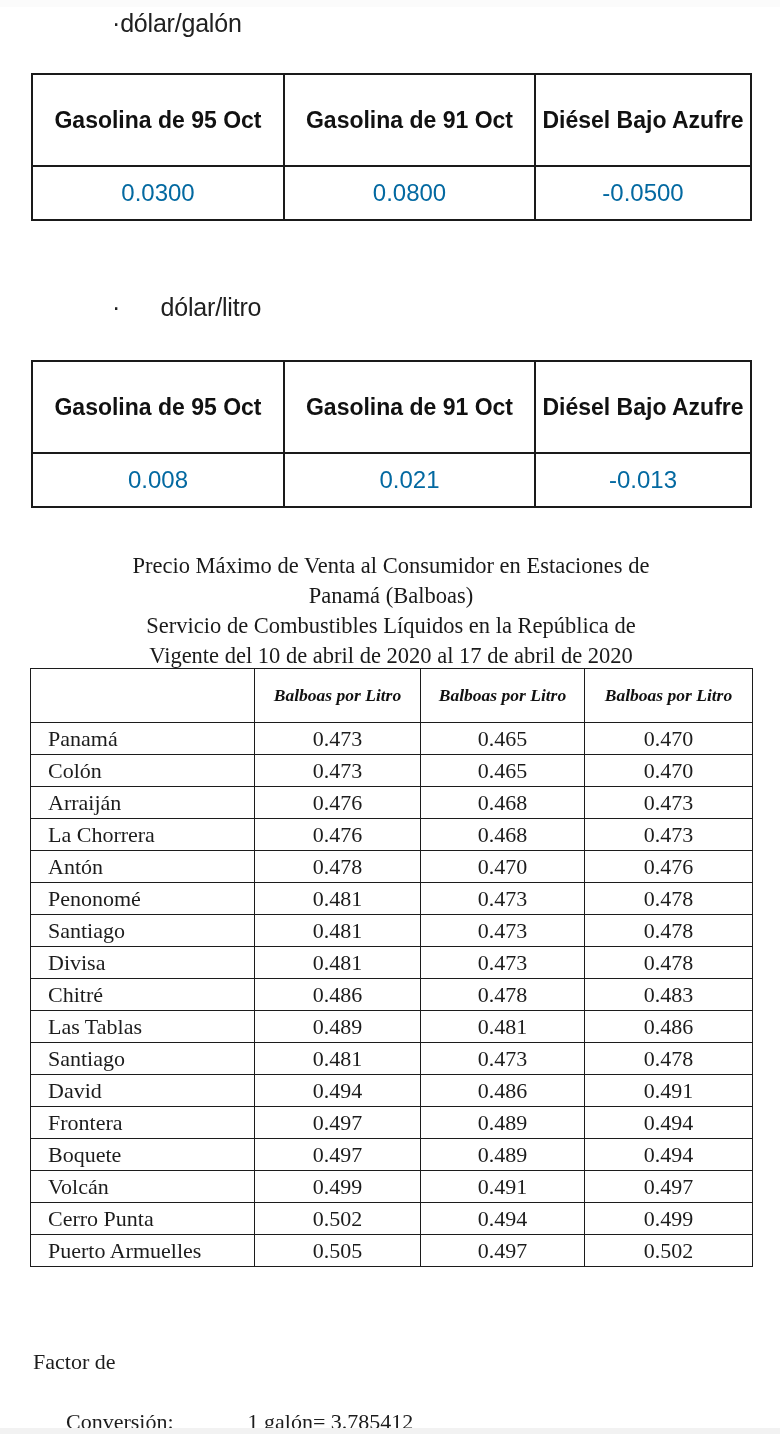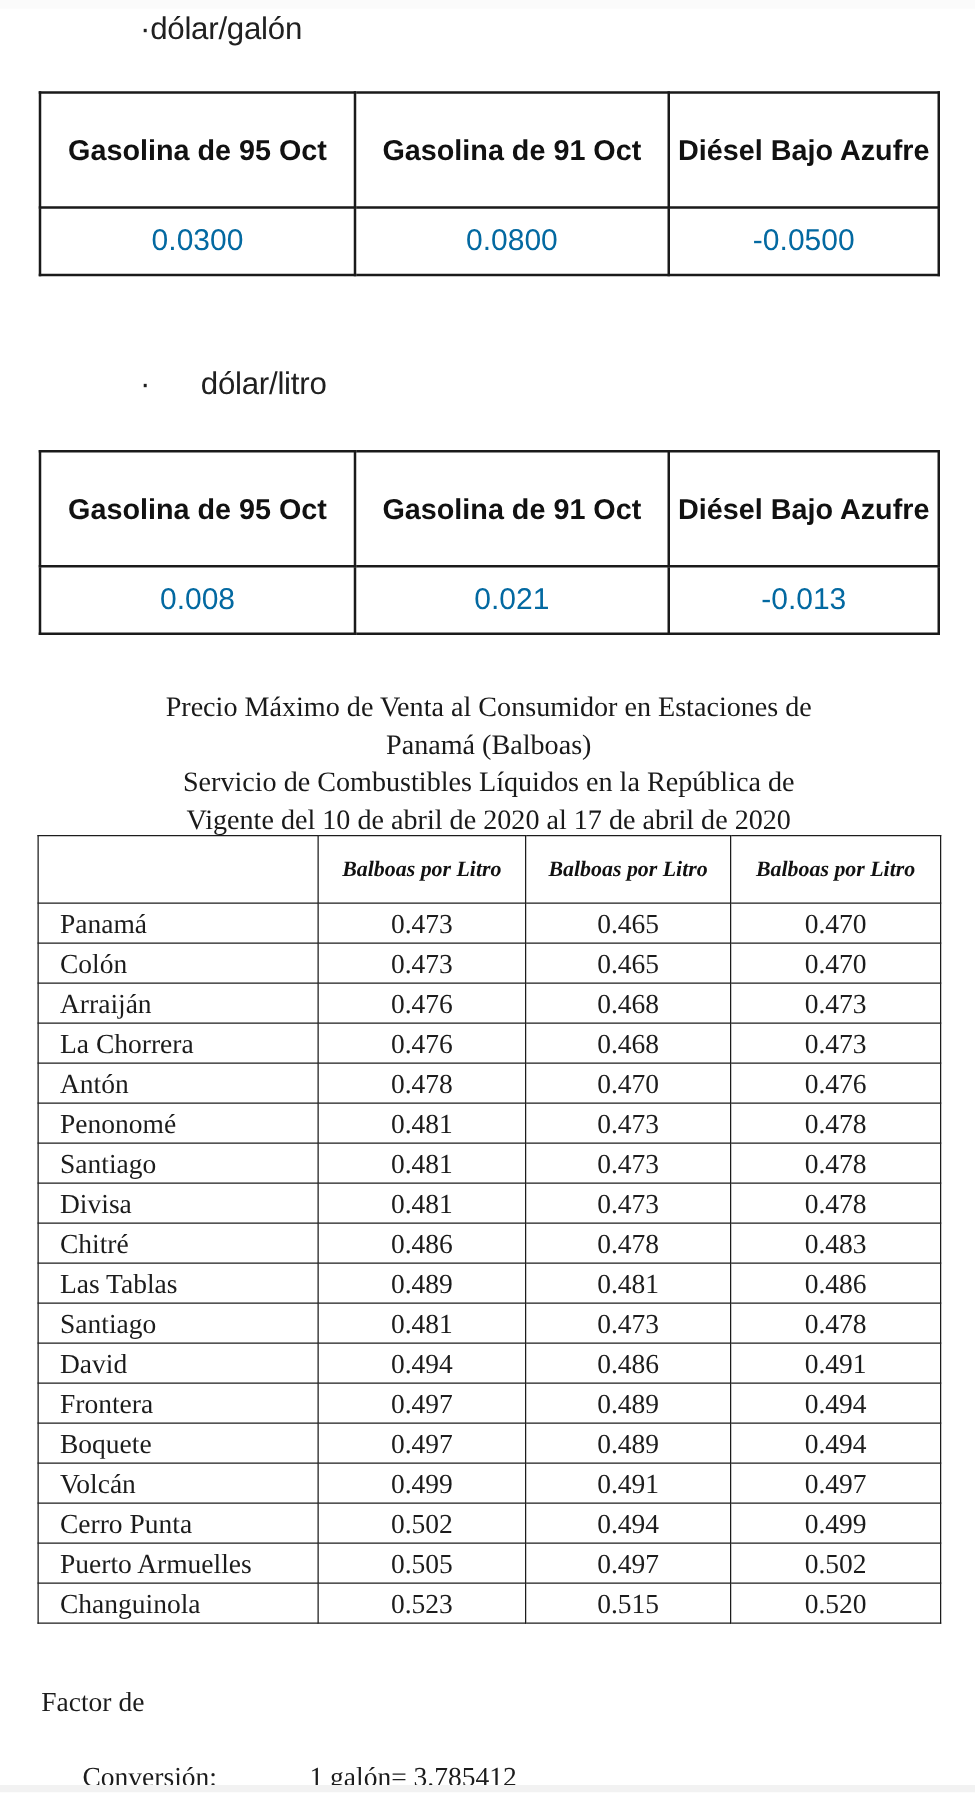--- a/index.html
+++ b/index.html
@@ -324,26 +324,20 @@
           <td class="num">0.502</td>
           <td class="num">0.494</td>
           <td class="num">0.499</td>
         </tr>
         <tr>
           <td class="city">Puerto Armuelles</td>
           <td class="num">0.505</td>
           <td class="num">0.497</td>
           <td class="num">0.502</td>
         </tr>
-        <tr>
-          <td class="city">Changuinola</td>
-          <td class="num">0.523</td>
-          <td class="num">0.515</td>
-          <td class="num">0.520</td>
-        </tr>
       </tbody>
   </table>
 
   <div class="footer-note">
     <span class="fn-line">Factor de</span>
     <span class="fn-line">
       <span>Conversión:</span><span class="fn-value">1 galón= 3.785412</span>
     </span>
   </div>
 

